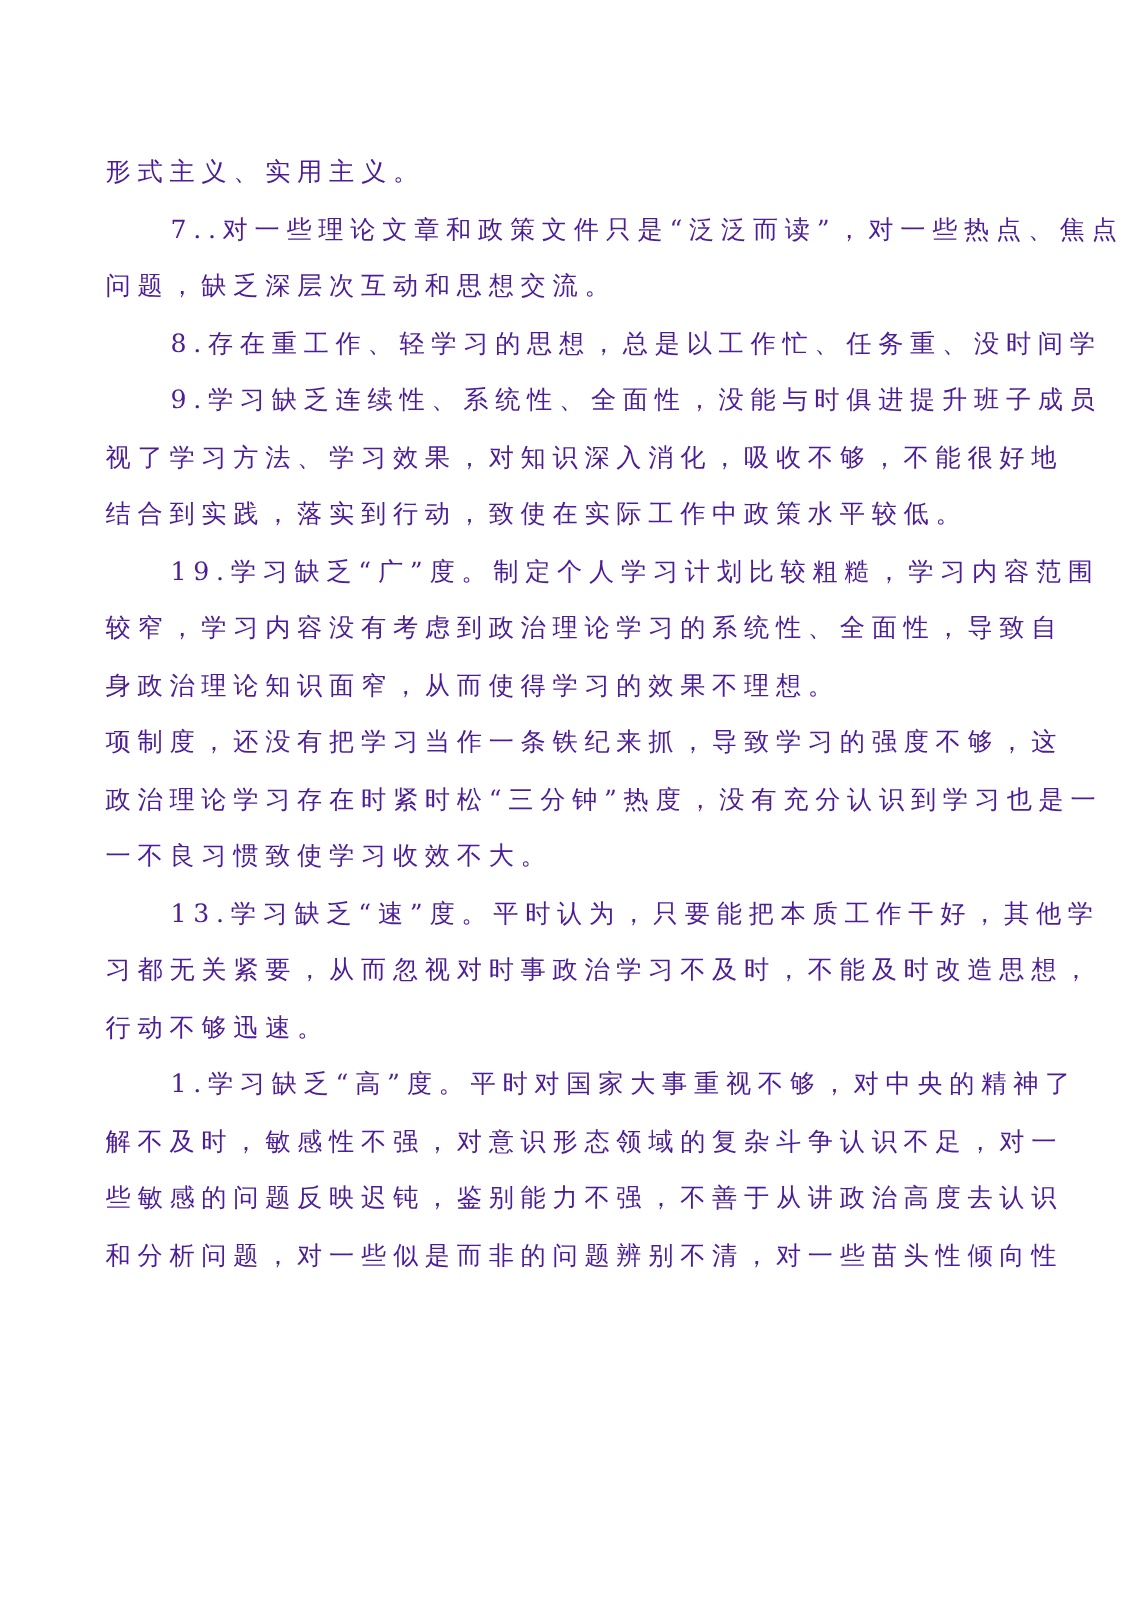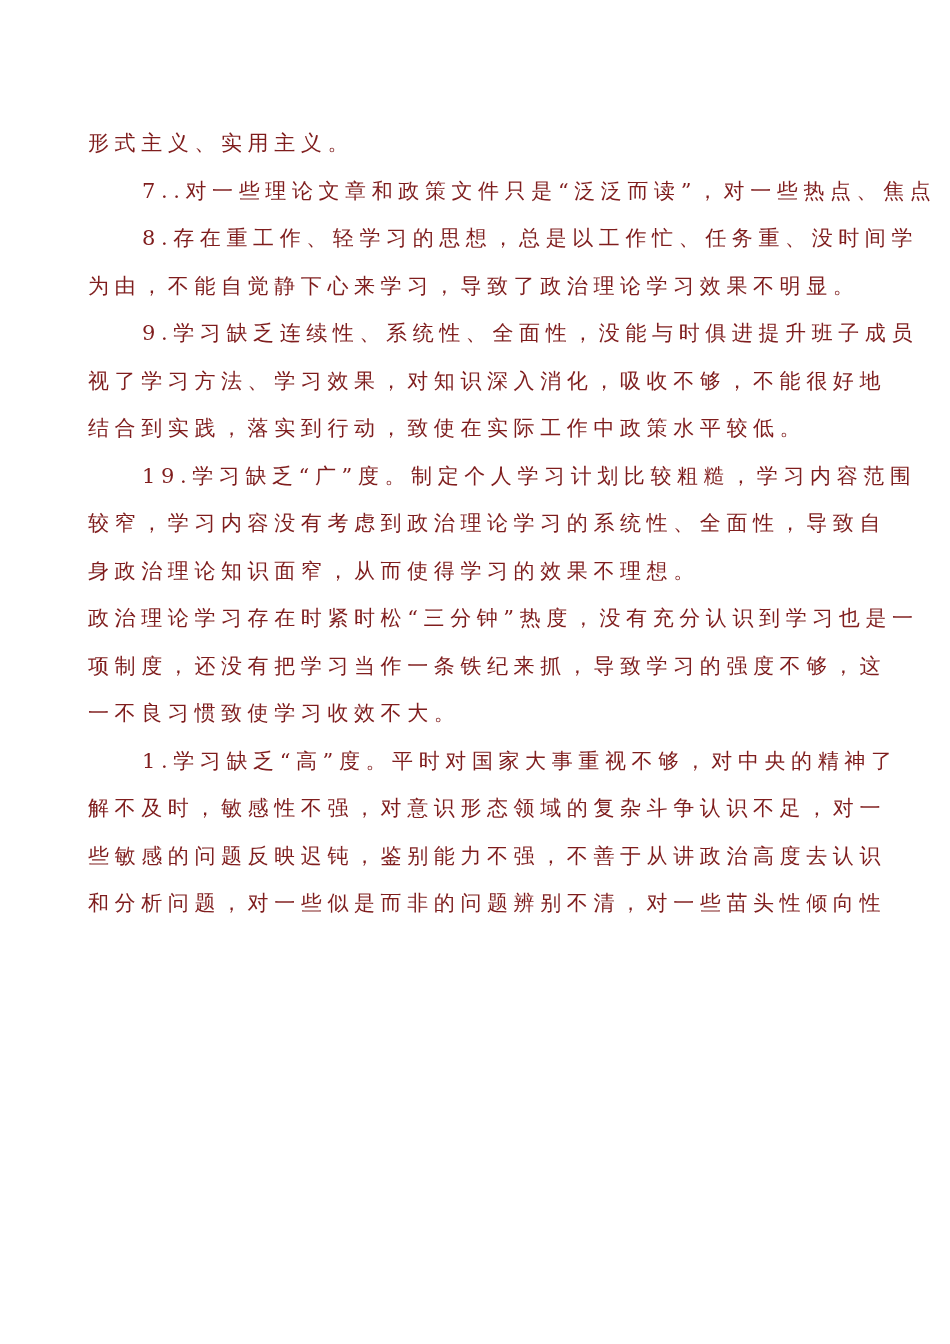--- a/index.html
+++ b/index.html
@@ -3,21 +3,21 @@
 <meta charset="utf-8">
 <style>
   html, body { margin: 0; padding: 0; background: #ffffff; }
   body { width: 950px; height: 1344px; position: relative; overflow: hidden; }
   .page {
     position: absolute; left: 0; top: 0; width: 950px; height: 1344px; background: #ffffff;
   }
   .content {
     position: absolute; left: 88px; top: 120px; width: 776px;
     font-family: "DejaVu Serif", "Liberation Serif", serif;
-    color: #7f1d1d;
+    color: #4c1d95;
   }
   .para { margin: 0; padding: 0; }
   .line {
     display: block; height: 47.5px; line-height: 47.5px;
     font-size: 21px; letter-spacing: 5.6px; white-space: nowrap;
     text-align: justify; text-align-last: justify;
   }
   .line.last { text-align-last: left; }
   .line.first { padding-left: 54px; }
 </style>
@@ -26,48 +26,53 @@
 
 <div class="page">
   <div class="content">
 
     <div class="para">
       <span class="line last">形式主义、实用主义。</span>
     </div>
 
     <div class="para">
       <span class="line first">7..对一些理论文章和政策文件只是“泛泛而读”，对一些热点、焦点</span>
+      <span class="line last">问题，缺乏深层次互动和思想交流。</span>
     </div>
 
     <div class="para">
       <span class="line first">8.存在重工作、轻学习的思想，总是以工作忙、任务重、没时间学</span>
-      <span class="line last">为由，不能自觉静下心来学习，导致了政治理论学习效果不明显。</span>
     </div>
 
     <div class="para">
       <span class="line first">9.学习缺乏连续性、系统性、全面性，没能与时俱进提升班子成员</span>
     </div>
 
     <div class="para">
       <span class="line">视了学习方法、学习效果，对知识深入消化，吸收不够，不能很好地</span>
       <span class="line last">结合到实践，落实到行动，致使在实际工作中政策水平较低。</span>
     </div>
 
     <div class="para">
       <span class="line first">19.学习缺乏“广”度。制定个人学习计划比较粗糙，学习内容范围</span>
       <span class="line">较窄，学习内容没有考虑到政治理论学习的系统性、全面性，导致自</span>
       <span class="line last">身政治理论知识面窄，从而使得学习的效果不理想。</span>
     </div>
 
     <div class="para">
+      <span class="line">项制度，还没有把学习当作一条铁纪来抓，导致学习的强度不够，这</span>
       <span class="line">政治理论学习存在时紧时松“三分钟”热度，没有充分认识到学习也是一</span>
-      <span class="line">项制度，还没有把学习当作一条铁纪来抓，导致学习的强度不够，这</span>
       <span class="line last">一不良习惯致使学习收效不大。</span>
     </div>
 
+    <div class="para">
+      <span class="line first">13.学习缺乏“速”度。平时认为，只要能把本质工作干好，其他学</span>
+      <span class="line">习都无关紧要，从而忽视对时事政治学习不及时，不能及时改造思想，</span>
+      <span class="line last">行动不够迅速。</span>
+    </div>
 
     <div class="para">
       <span class="line first">1.学习缺乏“高”度。平时对国家大事重视不够，对中央的精神了</span>
       <span class="line">解不及时，敏感性不强，对意识形态领域的复杂斗争认识不足，对一</span>
       <span class="line">些敏感的问题反映迟钝，鉴别能力不强，不善于从讲政治高度去认识</span>
       <span class="line">和分析问题，对一些似是而非的问题辨别不清，对一些苗头性倾向性</span>
     </div>
 
   </div>
 </div>

